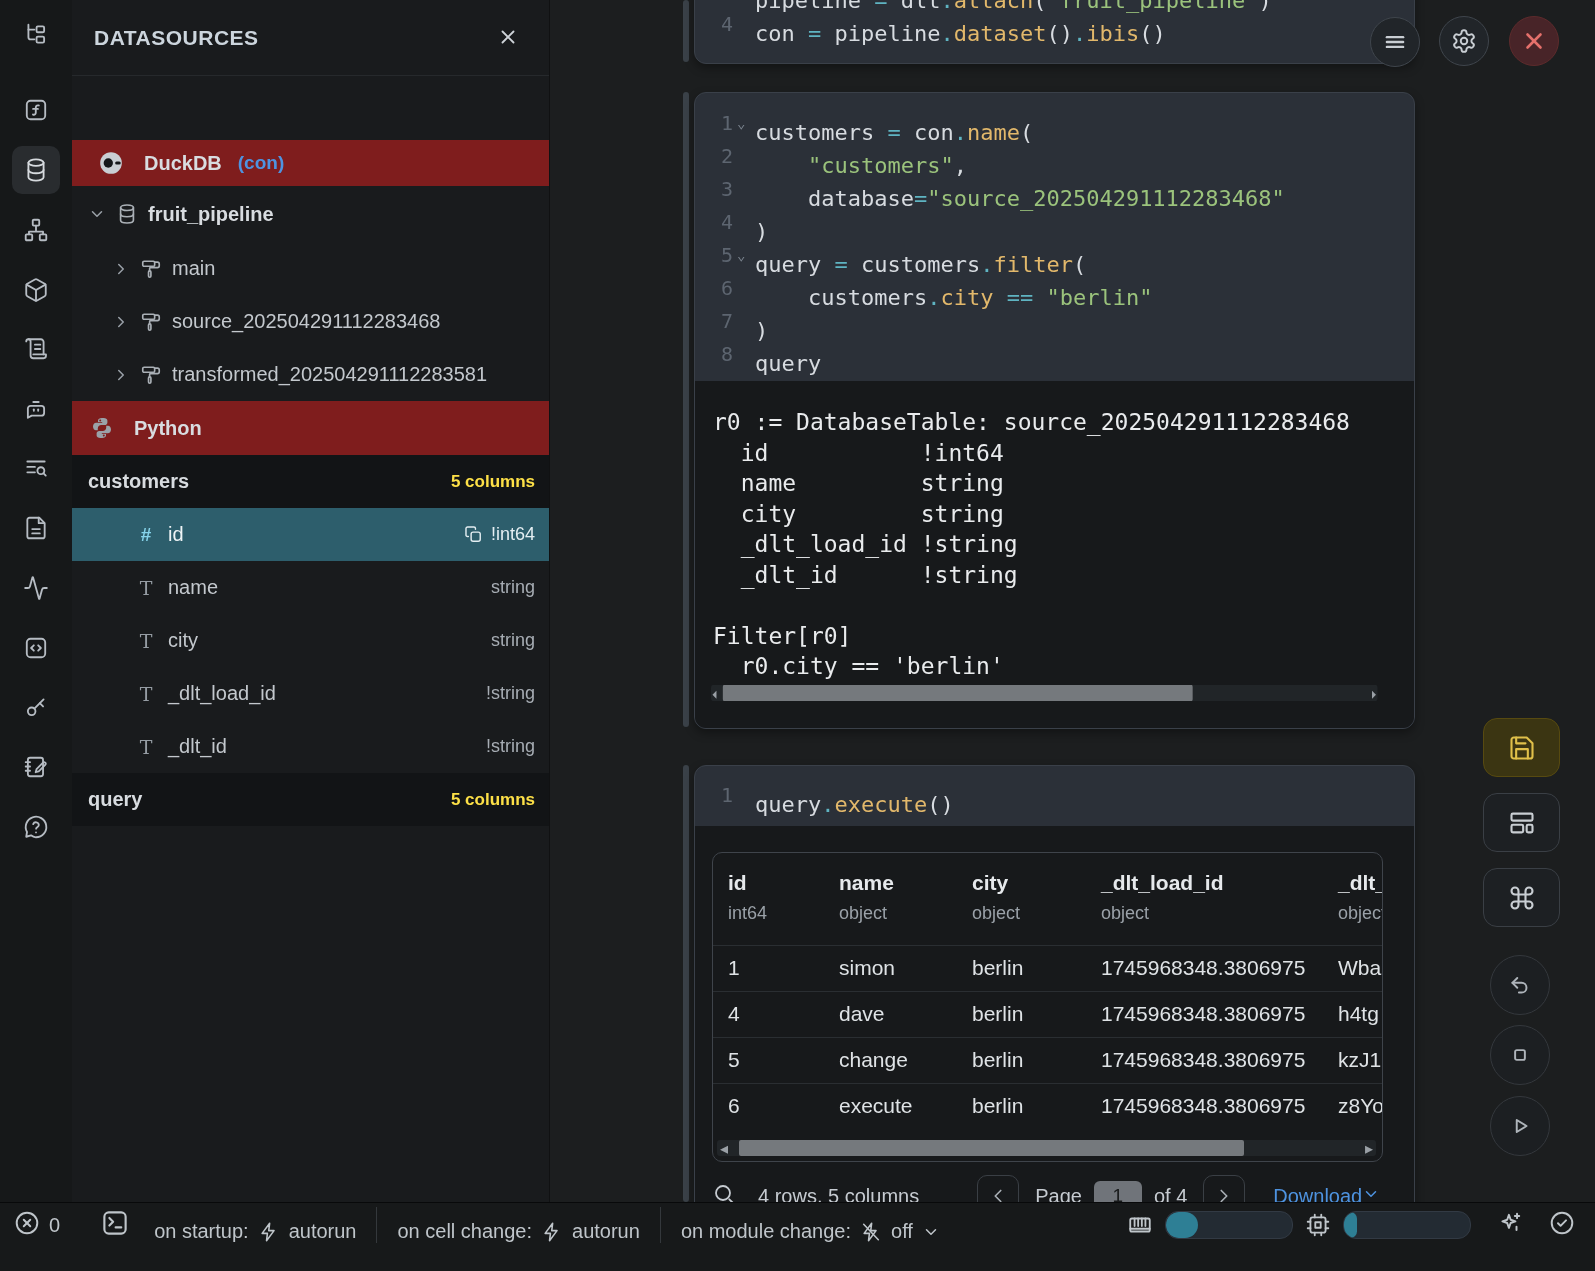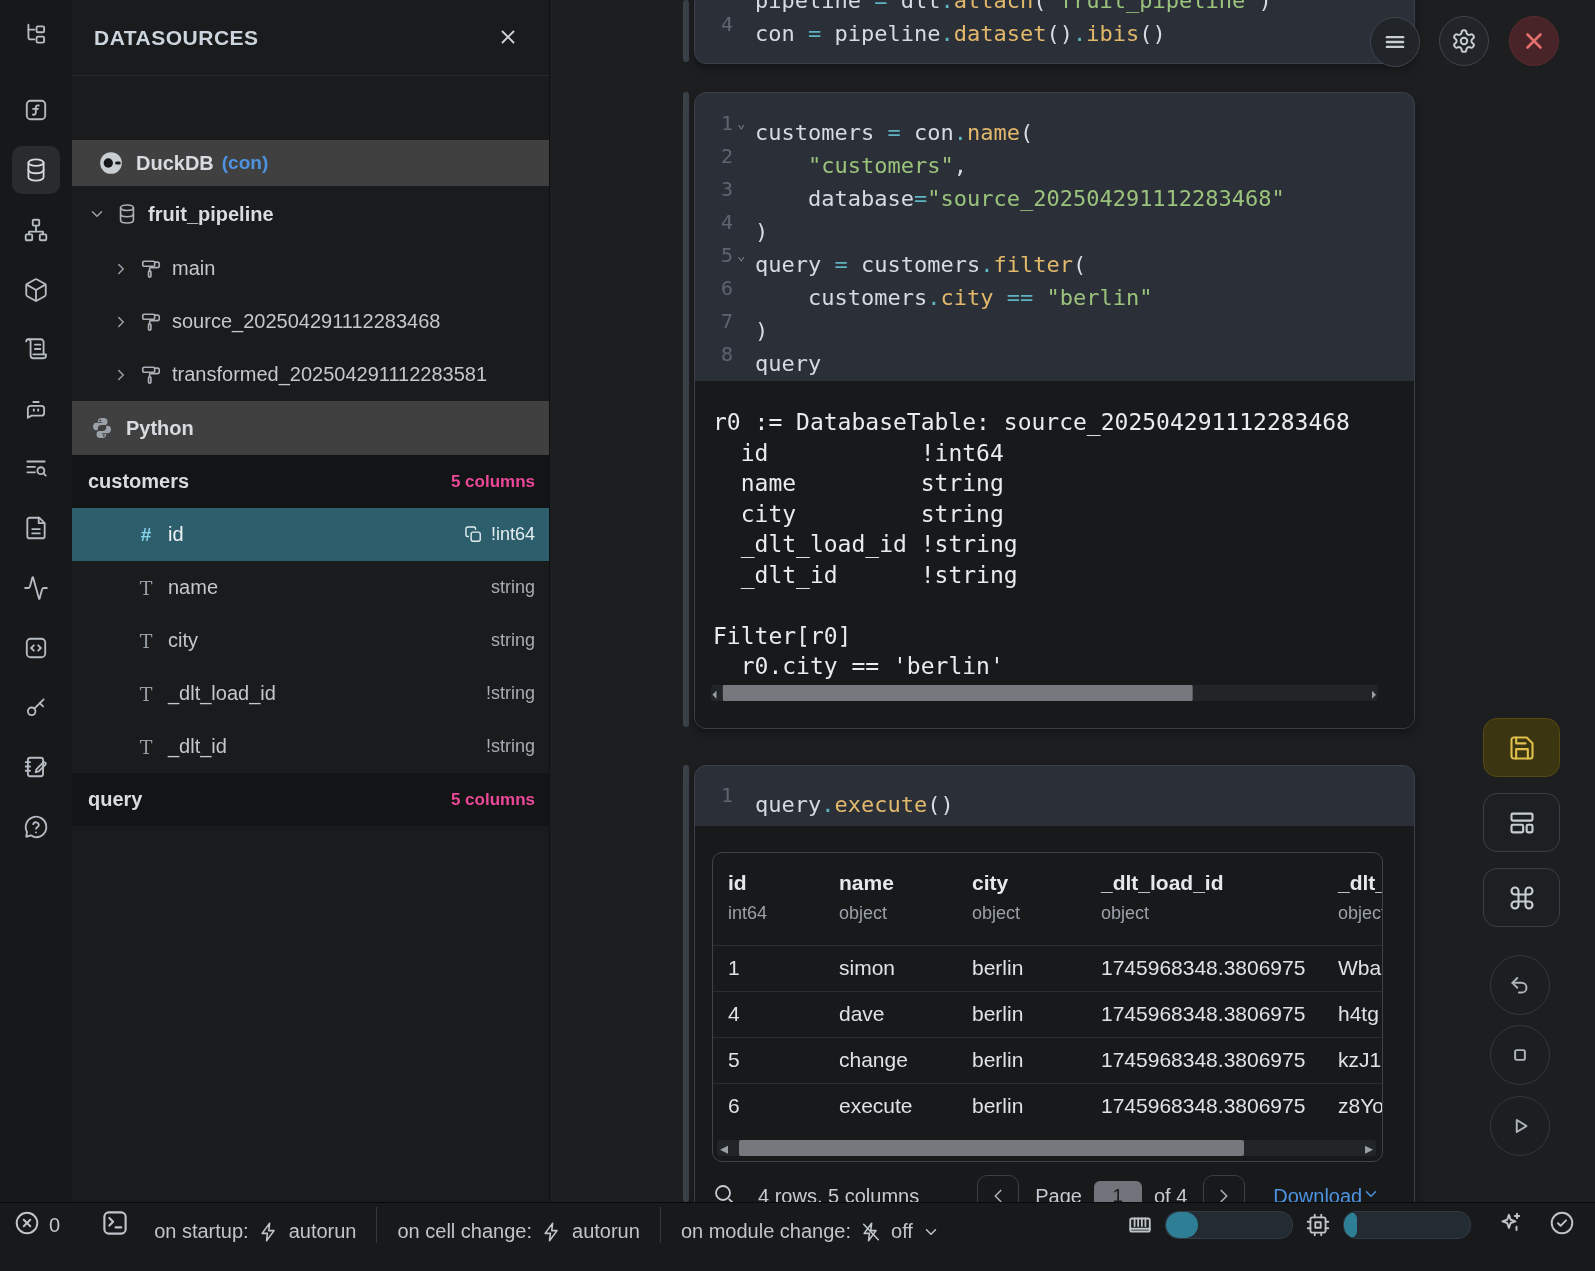--- a/index.html
+++ b/index.html
@@ -21,30 +21,30 @@
   .panel-header{height:75px;border-bottom:1px solid #26292c;}
   .panel-title{font-size:21px;font-weight:bold;letter-spacing:.5px;color:#ccd5dd;margin-left:22px;}
   .panel-close{position:absolute;right:30px;top:26px;color:#cfd4d9;cursor:pointer;}
   .search-row{height:65px;border-bottom:1px solid #26292c;}
   .search-icon{margin-left:26px;color:#8a9097;}
   .search-input{flex:1;margin-left:14px;background:transparent;border:none;outline:none;
     font-size:20px;color:#d5d9de;font-family:"Liberation Sans",sans-serif;}
   .search-input::placeholder{color:#878e95;}
   .add-btn{width:52px;height:65px;display:flex;align-items:center;justify-content:center;
     border-left:1px solid #26292c;color:#c9ced3;}
-  .section-row{background:#404040;}
+  .section-row{background:#7f1d1d;gap:8px;}
   .db-logo{margin-left:26px;}
   .section-label{font-size:20px;font-weight:bold;color:#d8dce0;margin-left:12px;}
   .section-alias{font-size:19px;font-weight:bold;color:#4e93e0;margin-left:8px;}
   .chev{color:#9aa1a8;}
   .tree-label{font-size:20px;margin-left:10px;white-space:nowrap;}
   .bold{font-weight:bold;color:#d8dce0;}
   .table-head-row{background:#121416;}
   .table-head-name{font-size:20px;font-weight:bold;color:#d8dce0;margin-left:16px;}
-  .col-badge{margin-left:auto;margin-right:14px;font-size:17px;font-weight:bold;color:#ec4899;}
+  .col-badge{margin-left:auto;margin-right:14px;font-size:17px;font-weight:bold;color:#fde047;}
   .col-row{font-size:20px;}
   .col-row.selected{background:#2d5e6c;color:#eef4f6;}
   .col-kind{width:20px;text-align:center;margin-left:64px;font-size:19px;color:#959ca3;
     font-family:"DejaVu Serif",serif;}
   .col-row.selected .col-kind{color:#86d3ea;font-family:"Liberation Sans",sans-serif;font-weight:bold;}
   .col-name{margin-left:12px;}
   .col-type{margin-left:auto;margin-right:14px;font-size:18px;color:#a7adb4;display:flex;align-items:center;gap:8px;}
   .col-row.selected .col-type{color:#e4eef2;}
   
   .cell{position:absolute;left:694px;width:719px;background:#2b3038;border-radius:12px;

